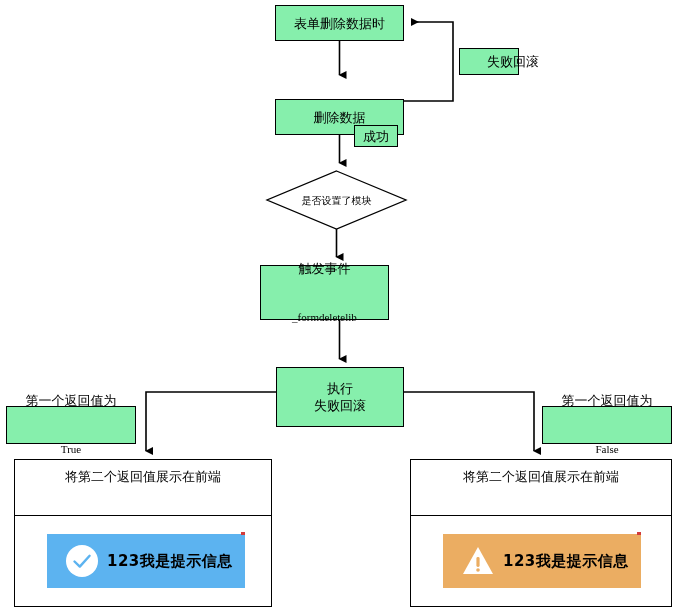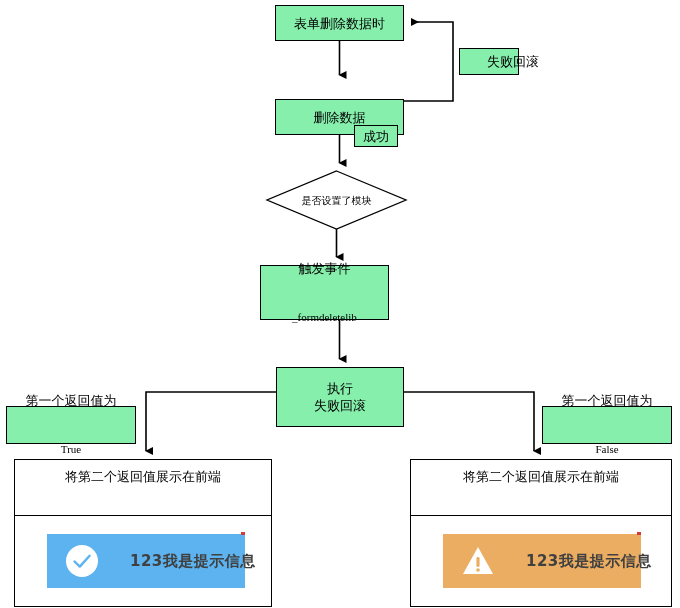--- a/index.html
+++ b/index.html
@@ -119,22 +119,22 @@
   .toast-warning { background: #EBAD62; margin-left: 2px; }
   .toast .toast-icon {
     width: 34px;
     height: 34px;
     flex: 0 0 34px;
     display: flex;
     align-items: center;
     justify-content: center;
   }
   .toast .toast-text {
-    margin-left: 31px;
-    color: #404040;
+    margin-left: 8px;
+    color: #000000;
     font-size: 15px;
     font-weight: bold;
     letter-spacing: 0.5px;
     white-space: nowrap;
   }
   .toast-nub {
     position: absolute;
     right: 0px;
     top: -2px;
     width: 4px;

